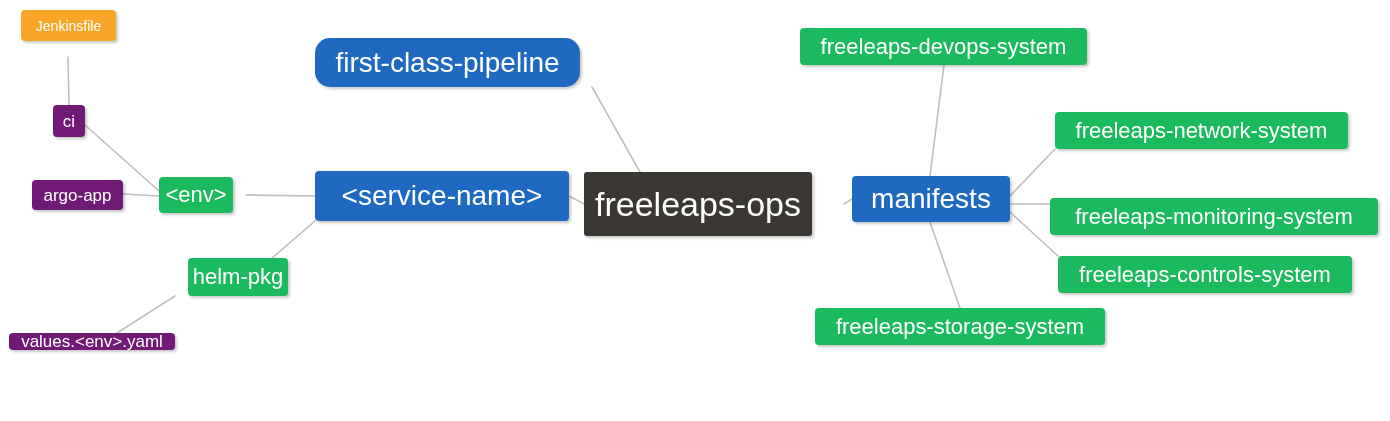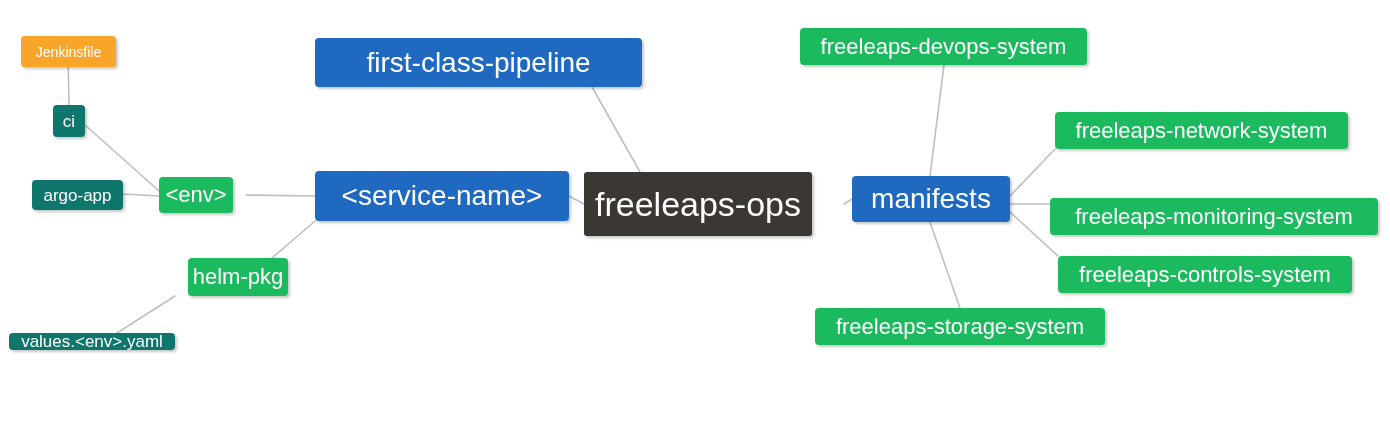--- a/index.html
+++ b/index.html
@@ -45,21 +45,21 @@
   .node-blue {
     background: #2069c0;
   }
   .node-green {
     background: #1cba5e;
   }
   .node-orange {
     background: #f9a52a;
   }
   .node-red {
-    background: #0f766e;
+    background: #701a75;
   }
   .lvl-root   { font-size: 34px; }
   .lvl-1      { font-size: 28px; }
   .lvl-2      { font-size: 22px; text-align: right; }
   .lvl-3      { font-size: 17px; }
   .lvl-4      { font-size: 14px; }
 </style>
 </head>
 <body>
 
@@ -77,26 +77,26 @@
       <polyline points="930,176 944,65" fill="none" stroke="#bfbfbf" stroke-width="1.6" stroke-linecap="round"></polyline>
       <polyline points="1010,196 1055,149" fill="none" stroke="#bfbfbf" stroke-width="1.6" stroke-linecap="round"></polyline>
       <polyline points="1010,204 1050,204" fill="none" stroke="#bfbfbf" stroke-width="1.6" stroke-linecap="round"></polyline>
       <polyline points="1010,212 1058,256" fill="none" stroke="#bfbfbf" stroke-width="1.6" stroke-linecap="round"></polyline>
       <polyline points="930,222 960,308" fill="none" stroke="#bfbfbf" stroke-width="1.6" stroke-linecap="round"></polyline>
     </svg>
   <div id="node-layer">
       <div class="node node-root lvl-root" style="left: 584px; top: 172px; width: 228px; height: 64px;">freeleaps-ops</div>
       <div class="node node-blue lvl-1" style="left: 315px; top: 171px; width: 254px; height: 50px;">&lt;service-name&gt;</div>
       <div class="node node-blue lvl-1" style="left: 852px; top: 176px; width: 158px; height: 46px;">manifests</div>
-      <div class="node node-blue lvl-1" style="left: 315px; top: 38px; width: 327px; height: 49px;">first-class-pipeline</div>
+      <div class="node node-blue lvl-1" style="left: 315px; top: 38px; width: 265px; height: 49px; border-radius: 15px;">first-class-pipeline</div>
       <div class="node node-green lvl-2" style="left: 159px; top: 177px; width: 74px; height: 36px;">&lt;env&gt;</div>
       <div class="node node-green lvl-2" style="left: 148px; top: 258px; width: 100px; height: 38px; margin-left: 40px;">helm-pkg</div>
       <div class="node node-red lvl-3" style="left: 53px; top: 105px; width: 32px; height: 32px;">ci</div>
       <div class="node node-red lvl-3" style="left: 32px; top: 180px; width: 91px; height: 30px;">argo-app</div>
-      <div class="node node-orange lvl-4" style="left: 21px; top: 36px; width: 95px; height: 31px;">Jenkinsfile</div>
+      <div class="node node-orange lvl-4" style="left: 21px; top: 10px; width: 95px; height: 31px;">Jenkinsfile</div>
       <div class="node node-red lvl-3" style="left: 9px; top: 333px; width: 166px; height: 17px;">values.&lt;env&gt;.yaml</div>
       <div class="node node-green lvl-2" style="left: 800px; top: 28px; width: 287px; height: 37px;">freeleaps-devops-system</div>
       <div class="node node-green lvl-2" style="left: 1055px; top: 112px; width: 293px; height: 37px;">freeleaps-network-system</div>
       <div class="node node-green lvl-2" style="left: 1050px; top: 186px; width: 328px; height: 37px; margin-top: 12px;">freeleaps-monitoring-system</div>
       <div class="node node-green lvl-2" style="left: 1058px; top: 256px; width: 294px; height: 37px;">freeleaps-controls-system</div>
       <div class="node node-green lvl-2" style="left: 815px; top: 308px; width: 290px; height: 37px;">freeleaps-storage-system</div>
     </div>
 </div>
 
 </body></html>

